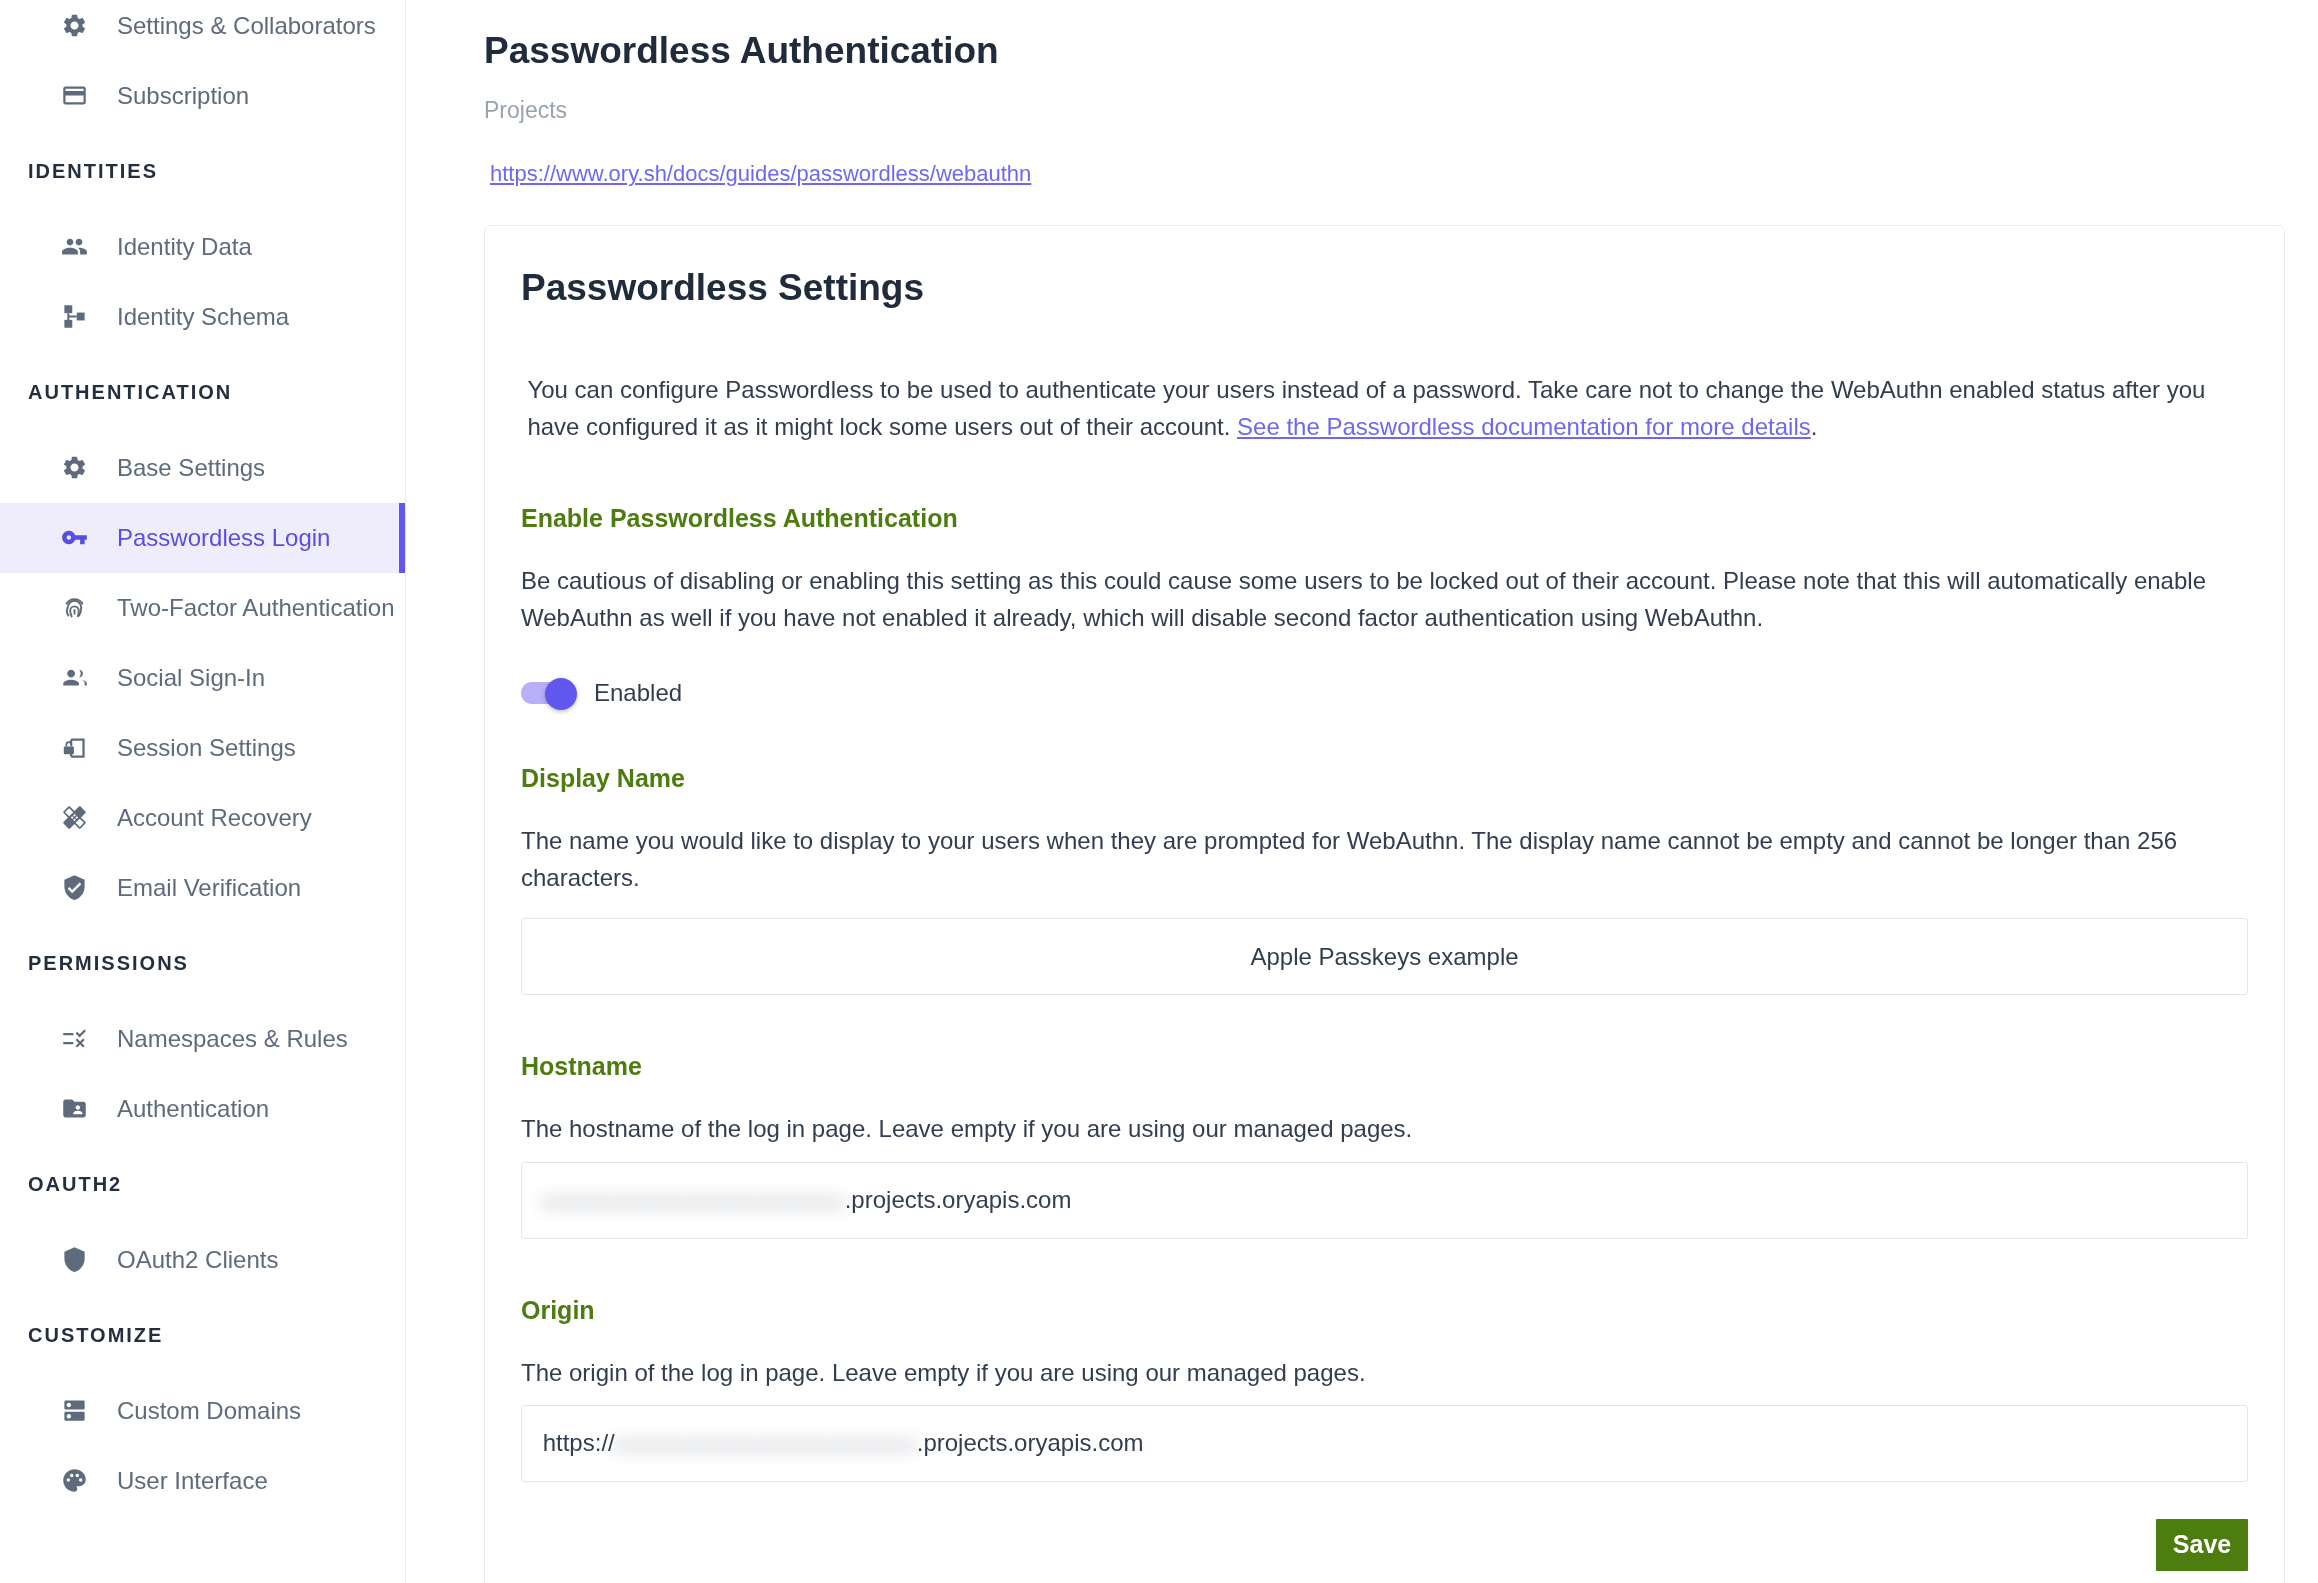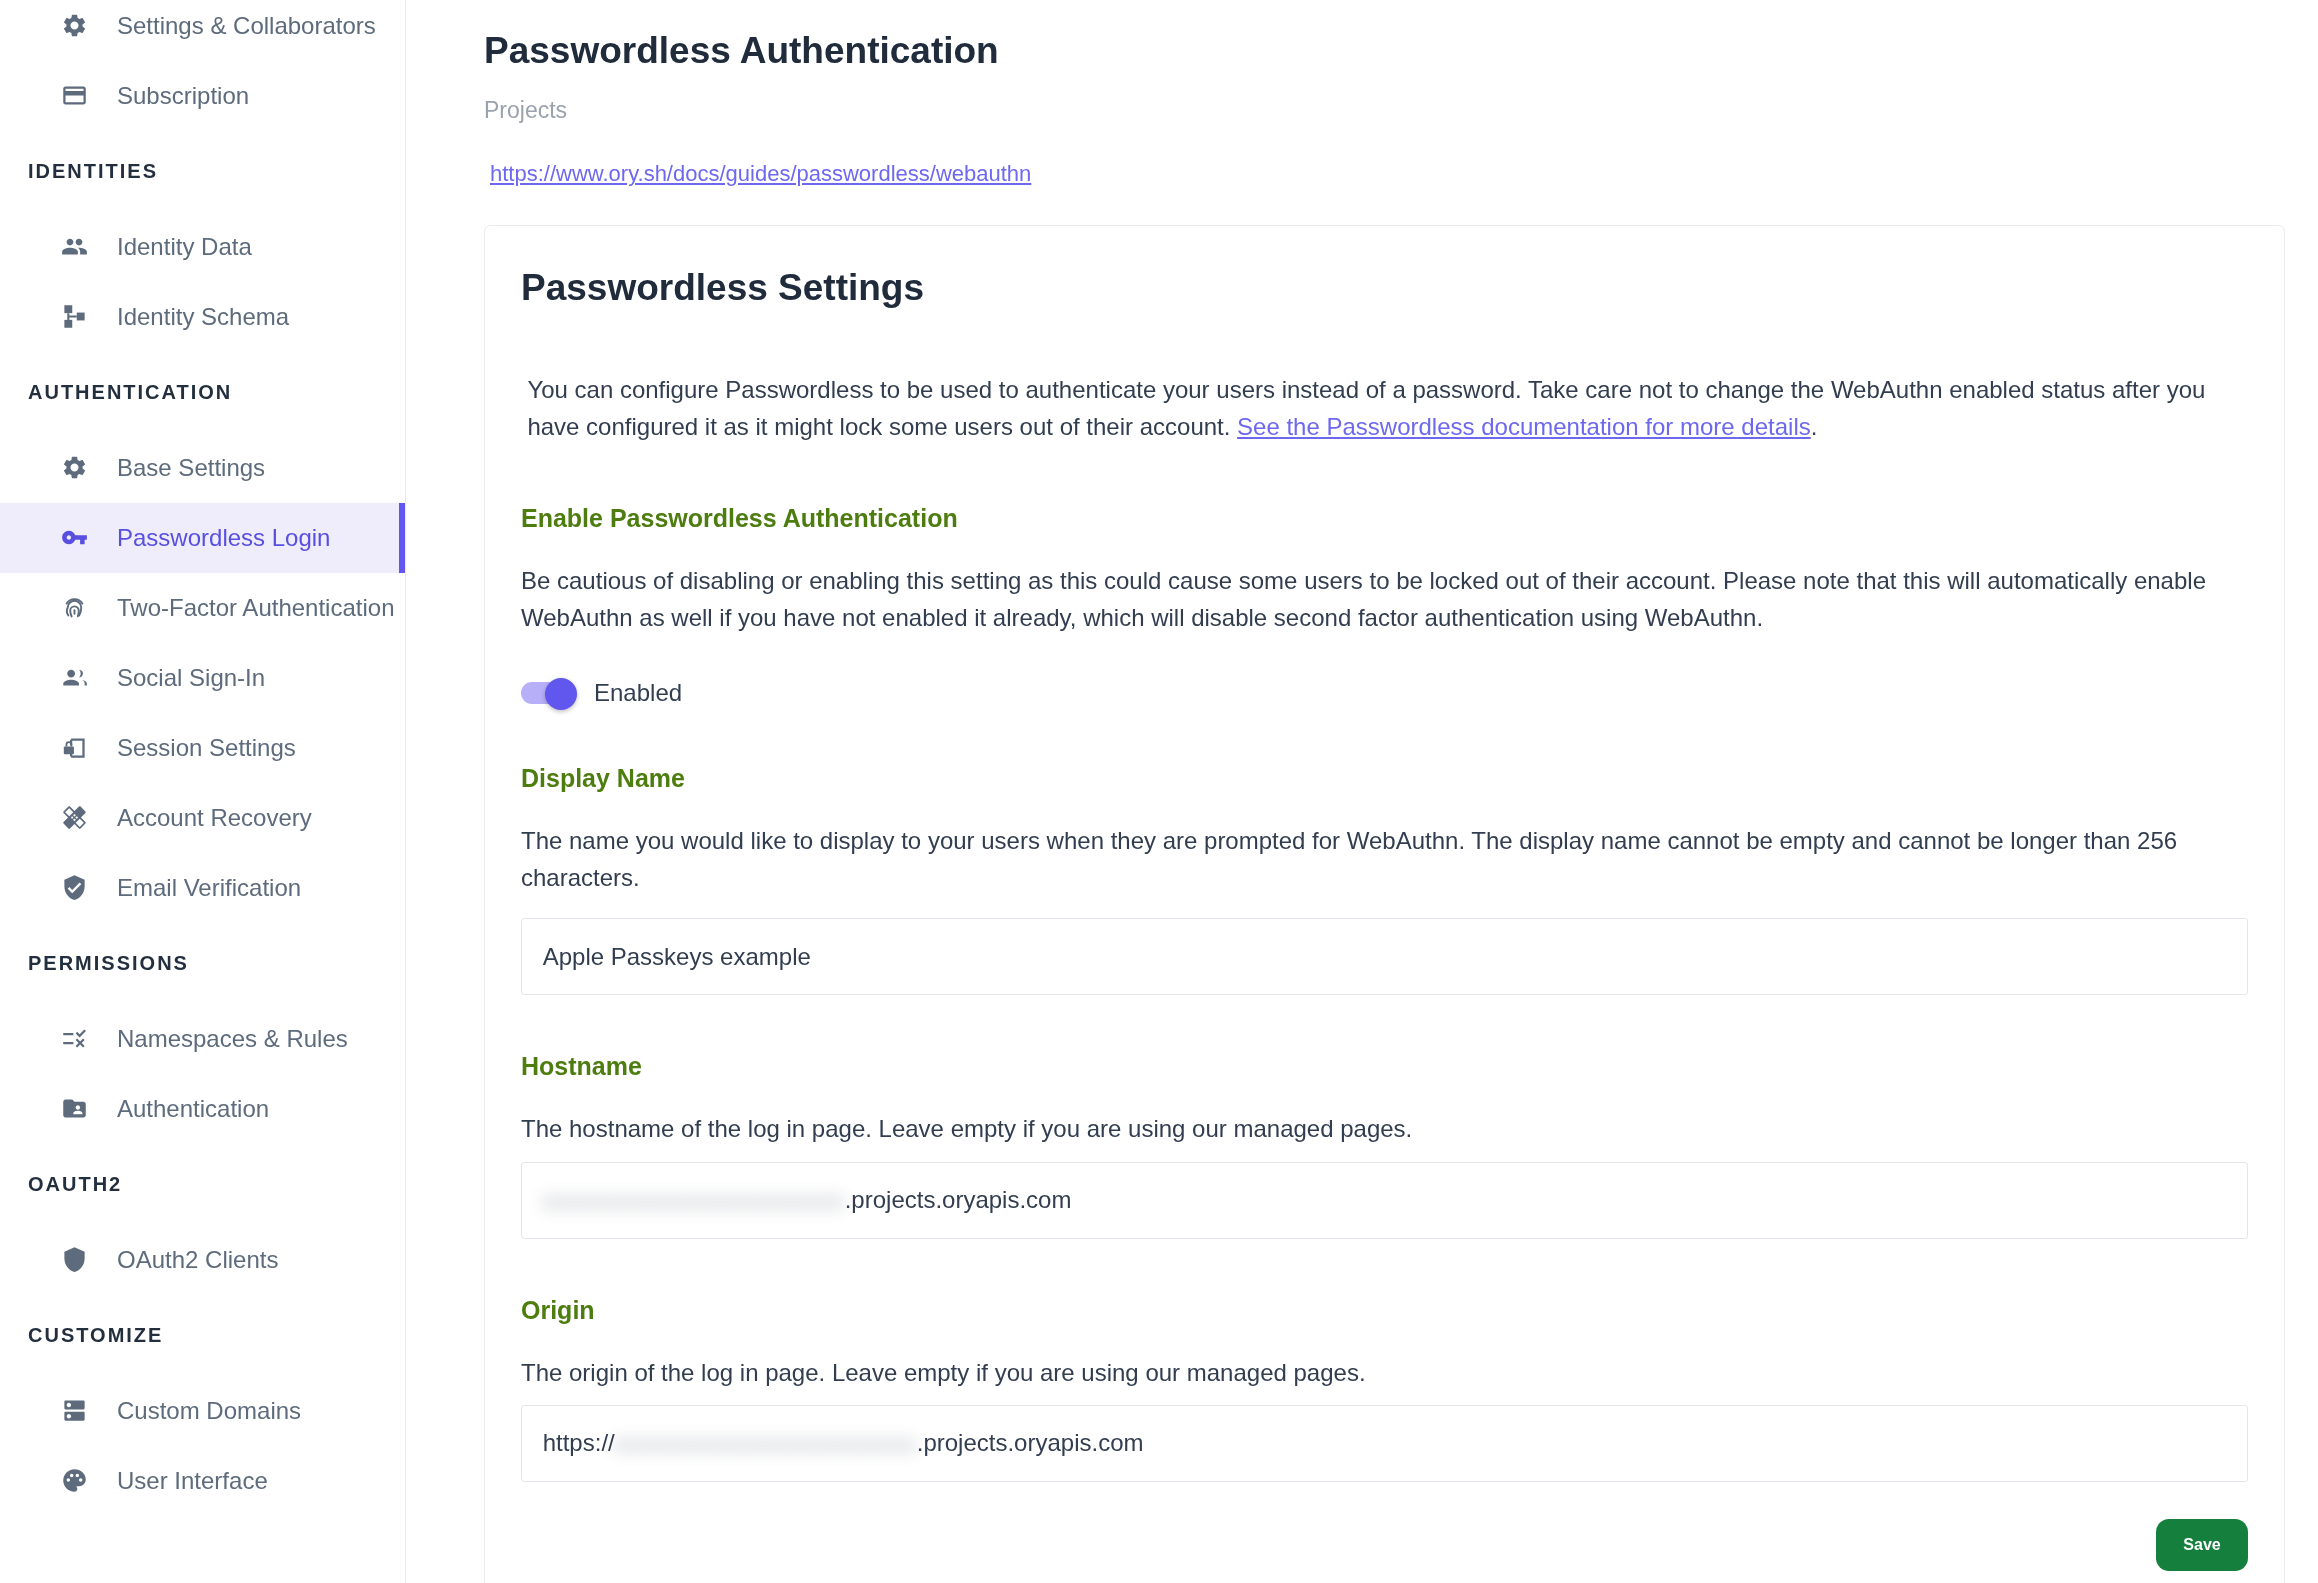--- a/index.html
+++ b/index.html
@@ -40,30 +40,30 @@
   .toggle-row { margin-top: 43px; display: flex; align-items: center; }
   .switch { position: relative; width: 54px; height: 22px; border-radius: 11px;
     background: #b7b0f8; cursor: pointer; flex: none; }
   .switch .thumb { position: absolute; right: -2.4px; top: -4.8px; width: 32px; height: 32px;
     border-radius: 50%; background: #6156ee; box-shadow: 0 1.6px 4px rgba(0,0,0,.25); }
   .toggle-label { margin-left: 19px; font-size: 24px; color: #323e50; }
 
   .text-input { display: block; width: 100%; height: 77px; margin-top: 22px;
     border: 0.8px solid #e2e5e9; border-radius: 3.2px; background: #ffffff;
     padding: 0 20.7px; font-size: 24px; color: #323e50; outline: none;
-    font-family: "Liberation Sans", sans-serif; }
+    font-family: "Liberation Sans", sans-serif; text-align: center; }
   .input-like { display: flex; align-items: center; overflow: hidden; white-space: nowrap; }
   .mt-small { margin-top: 14.3px; }
   .redacted { display: inline-block; width: 302px; height: 35px; overflow: hidden;
     filter: blur(8px); opacity: .5; color: #3a4556; letter-spacing: 2.4px;
     font-size: 24px; line-height: 35px; flex: none; }
 
   .save-row { margin-top: 37px; text-align: right; }
-  .save-btn { width: 92px; height: 52px; border: none; border-radius: 13px;
-    background: #15803d; color: #ffffff; font-size: 16px; font-weight: bold;
+  .save-btn { width: 92px; height: 52px; border: none; border-radius: 1px;
+    background: #4d7c0f; color: #ffffff; font-size: 25px; font-weight: bold;
     cursor: pointer; font-family: "Liberation Sans", sans-serif; }
 </style>
 </head>
 <body>
 
 <div class="app">
 
   <aside class="sidebar">
     <nav class="nav">
 

